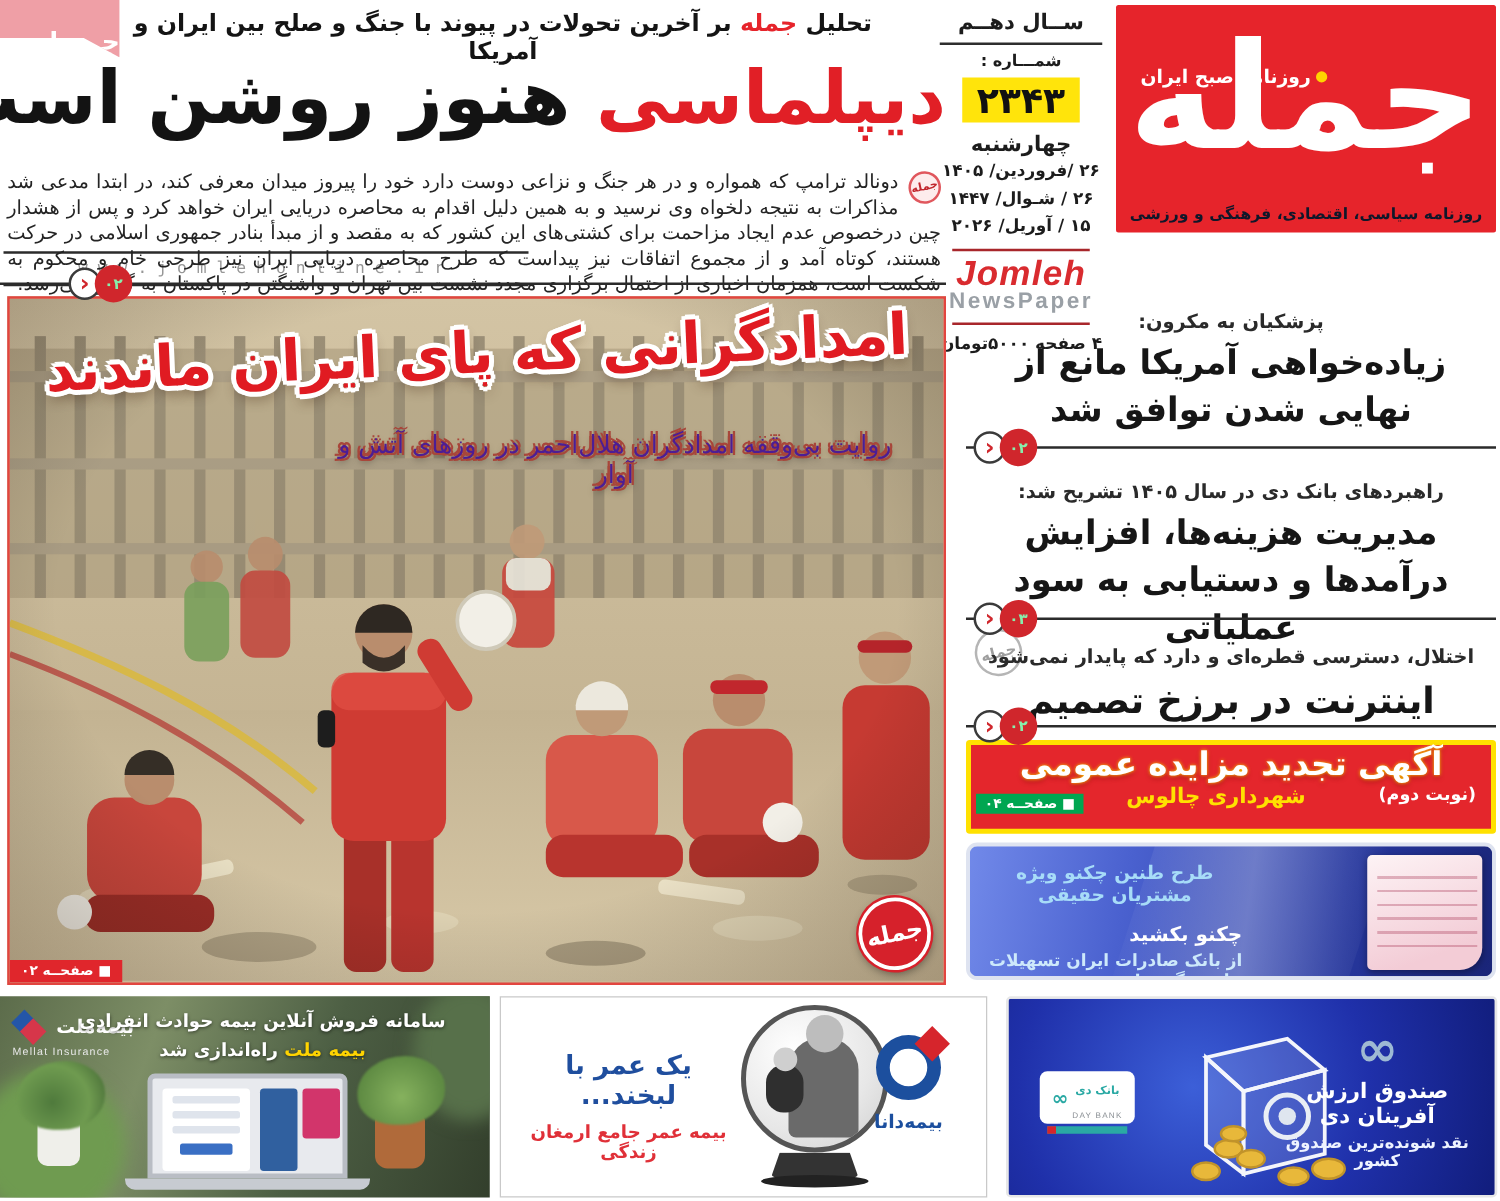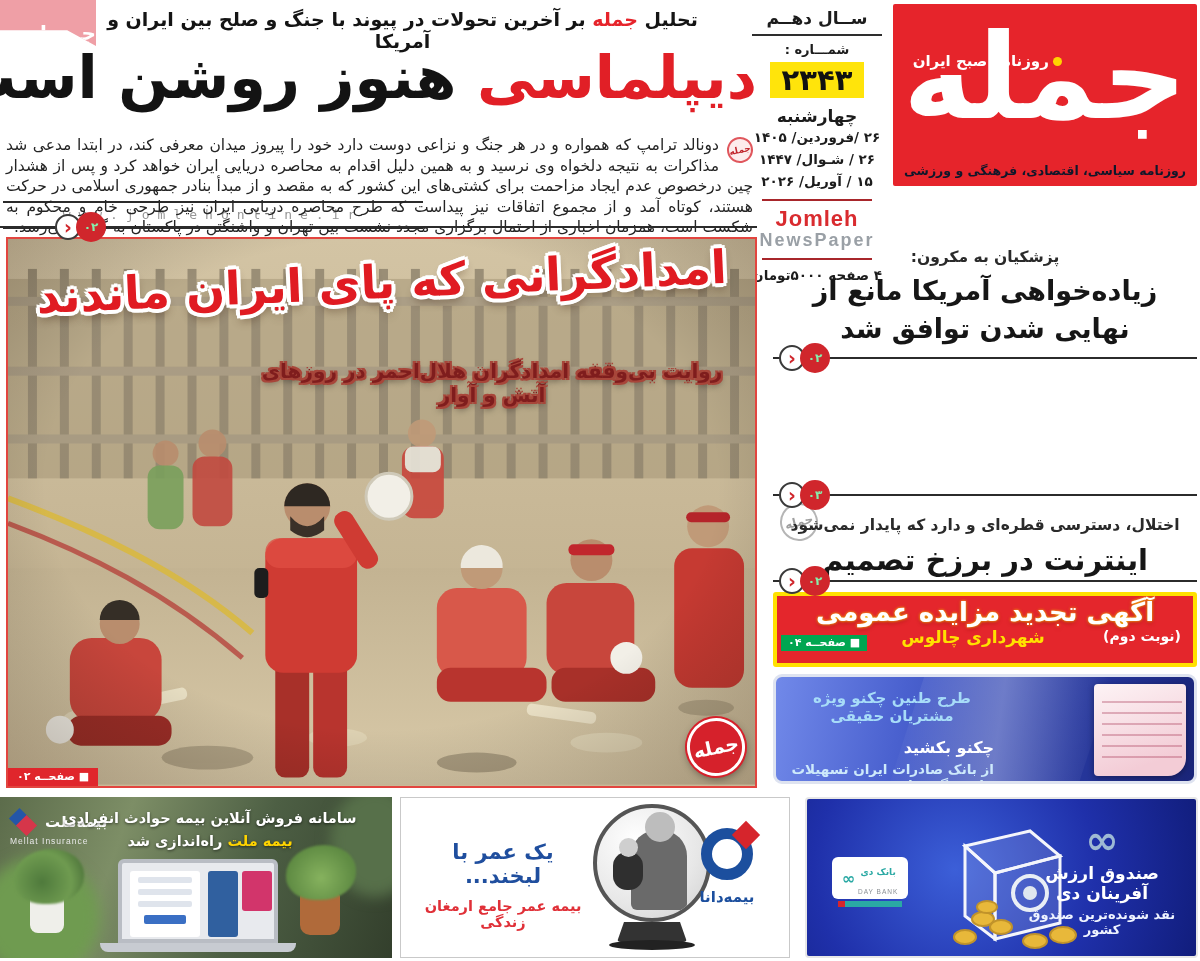--- a/index.html
+++ b/index.html
@@ -26,21 +26,21 @@
   .mh-logo-tagline { position:absolute; bottom:8px; left:0; width:100%; text-align:center; color:#0f172a; font-size:12.5px; font-weight:700; }
 
   
   .mh-info { position:absolute; right:314px; top:8px; width:138px; text-align:center; color:#1c1c1c; }
   .mh-year { font-size:17px; font-weight:900; border-bottom:2px solid #2e2e2e; padding-bottom:6px; margin:0 4px 6px; }
   .mh-issue-label { font-size:13px; font-weight:700; margin-bottom:5px; }
   .mh-issue-num { display:inline-block; background:#ffe40b; color:#111; font-size:29px; font-weight:900; letter-spacing:2px; padding:1px 12px; }
   .mh-weekday { font-size:17px; font-weight:900; margin-top:8px; }
   .mh-date { font-size:13.5px; font-weight:700; line-height:22px; }
   .mh-sep { border-top:2px solid #a8262b; margin:7px 14px; }
-  .mh-latin { color:#d92b2f; font-weight:900; font-size:22px; letter-spacing:1px; line-height:22px; font-family:"Liberation Sans","DejaVu Sans",sans-serif; }
+  .mh-latin { color:#d92b2f; font-weight:900; font-size:28px; letter-spacing:1px; line-height:22px; font-family:"Liberation Sans","DejaVu Sans",sans-serif;font-style:italic; }
   .mh-latin-sub { color:#9aa0a6; font-weight:700; font-size:18px; letter-spacing:2px; font-family:"Liberation Sans","DejaVu Sans",sans-serif; }
   .mh-price { font-size:13.5px; font-weight:700; margin-top:2px; }
 
   
   .website-bar { position:absolute; left:3px; width:420px; top:201px; border-top:2px solid #2b2b2b; border-bottom:2px solid #2b2b2b;
     padding:4px 0 5px; text-align:center; color:#979797; font-size:13px; letter-spacing:8px; direction:ltr;
     font-family:"DejaVu Sans Mono","Liberation Mono",monospace; }
 
   
   .lead-headline { position:absolute; right:443px; top:38px; width:757px; text-align:center; font-size:59px; font-weight:900; line-height:1.35; letter-spacing:-1px; color:#131313; white-space:nowrap; }
@@ -56,21 +56,21 @@
     color:#d0262c; font-size:19px; font-weight:900; display:flex; align-items:center; justify-content:center; line-height:1; z-index:1; }
   .pb-num { position:absolute; left:21px; top:-16px; width:30px; height:30px; border-radius:50%; background:#d0262c; color:#86efac;
     font-size:12px; font-weight:900; display:flex; align-items:center; justify-content:center; z-index:2; }
 
   
   .photo { position:absolute; left:6px; top:237px; width:751px; height:551px; border:2px solid #e2453f; background:#c9b896; overflow:hidden; }
   .photo svg { position:absolute; inset:0; }
   .photo-headline { position:absolute; top:16px; left:0; width:100%; text-align:center; transform:rotate(-2.5deg);
     color:#e01b22; font-size:46px; font-weight:900; letter-spacing:-1px;
     text-shadow:-3px -3px 0 #fff,3px -3px 0 #fff,-3px 3px 0 #fff,3px 3px 0 #fff,0 -4px 0 #fff,0 4px 0 #fff,-4px 0 0 #fff,4px 0 0 #fff,0 6px 10px rgba(60,30,10,.45); }
-  .photo-subtitle { position:absolute; top:120px; right:28px; width:470px; text-align:center; color:#7f1d1d; font-size:20px; font-weight:700;
+  .photo-subtitle { position:absolute; top:104px; right:28px; width:470px; text-align:center; color:#4c1d95; font-size:20px; font-weight:400;
     text-shadow:-2px -2px 0 #a8463a,2px -2px 0 #a8463a,-2px 2px 0 #a8463a,2px 2px 0 #a8463a,0 3px 6px rgba(0,0,0,.5); }
   .photo-pagetag { position:absolute; bottom:0; left:0; background:#e0262c; color:#fff; font-size:11px; font-weight:700; padding:2px 9px 3px; }
   .photo-stamp { position:absolute; bottom:10px; right:10px; width:58px; height:58px; border-radius:50%; background:#d6212b;
     border:3px solid #fff; box-shadow:0 0 0 2px #d6212b,0 3px 8px rgba(0,0,0,.45); color:#fff; font-size:19px; font-weight:900;
     display:flex; align-items:center; justify-content:center; transform:rotate(-12deg); }
 
   
   .col-item { position:absolute; left:773px; width:424px; text-align:center; color:#161616; }
   .col-kicker { font-size:15.5px; font-weight:700; margin-bottom:6px; color:#2a2a2a; }
   .col-headline { font-size:27px; font-weight:900; line-height:1.4; letter-spacing:-0.5px; }
@@ -347,20 +347,24 @@
     <div class="col-kicker">پزشکیان به مکرون:</div>
     <div class="col-headline">زیاده‌خواهی آمریکا مانع از نهایی شدن توافق شد</div>
   </div>
   <div class="col-divider" style="top:357px;">
     <span class="pbadge">
       <span class="pb-ring">‹</span>
       <span class="pb-num">۰۲</span>
     </span>
   </div>
 
+  <div class="col-item" style="top:384px;">
+    <div class="col-kicker">راهبردهای بانک دی در سال ۱۴۰۵ تشریح شد:</div>
+    <div class="col-headline">مدیریت هزینه‌ها، افزایش درآمدها و دستیابی به سود عملیاتی</div>
+  </div>
   <div class="col-divider" style="top:494px;">
     <span class="pbadge">
       <span class="pb-ring">‹</span>
       <span class="pb-num">۰۳</span>
     </span>
   </div>
 
   <div class="col-stamp">جمله</div>
   <div class="col-item" style="top:516px;">
     <div class="col-kicker">اختلال، دسترسی قطره‌ای و دارد که پایدار نمی‌شود</div>

